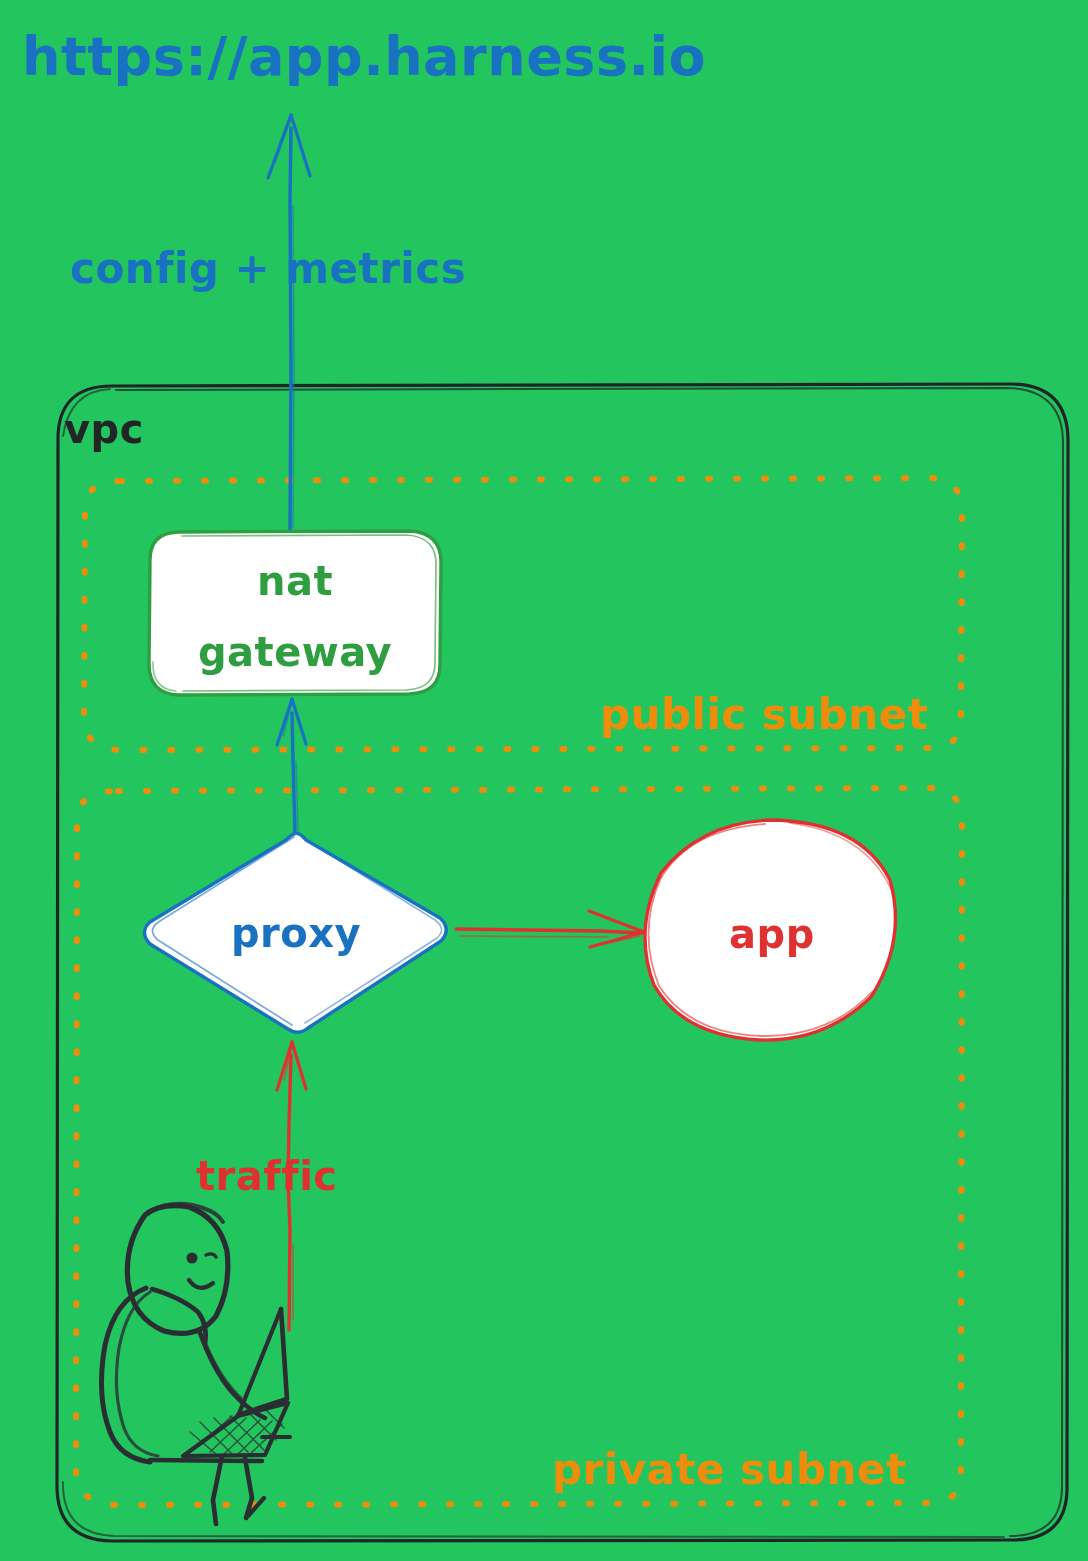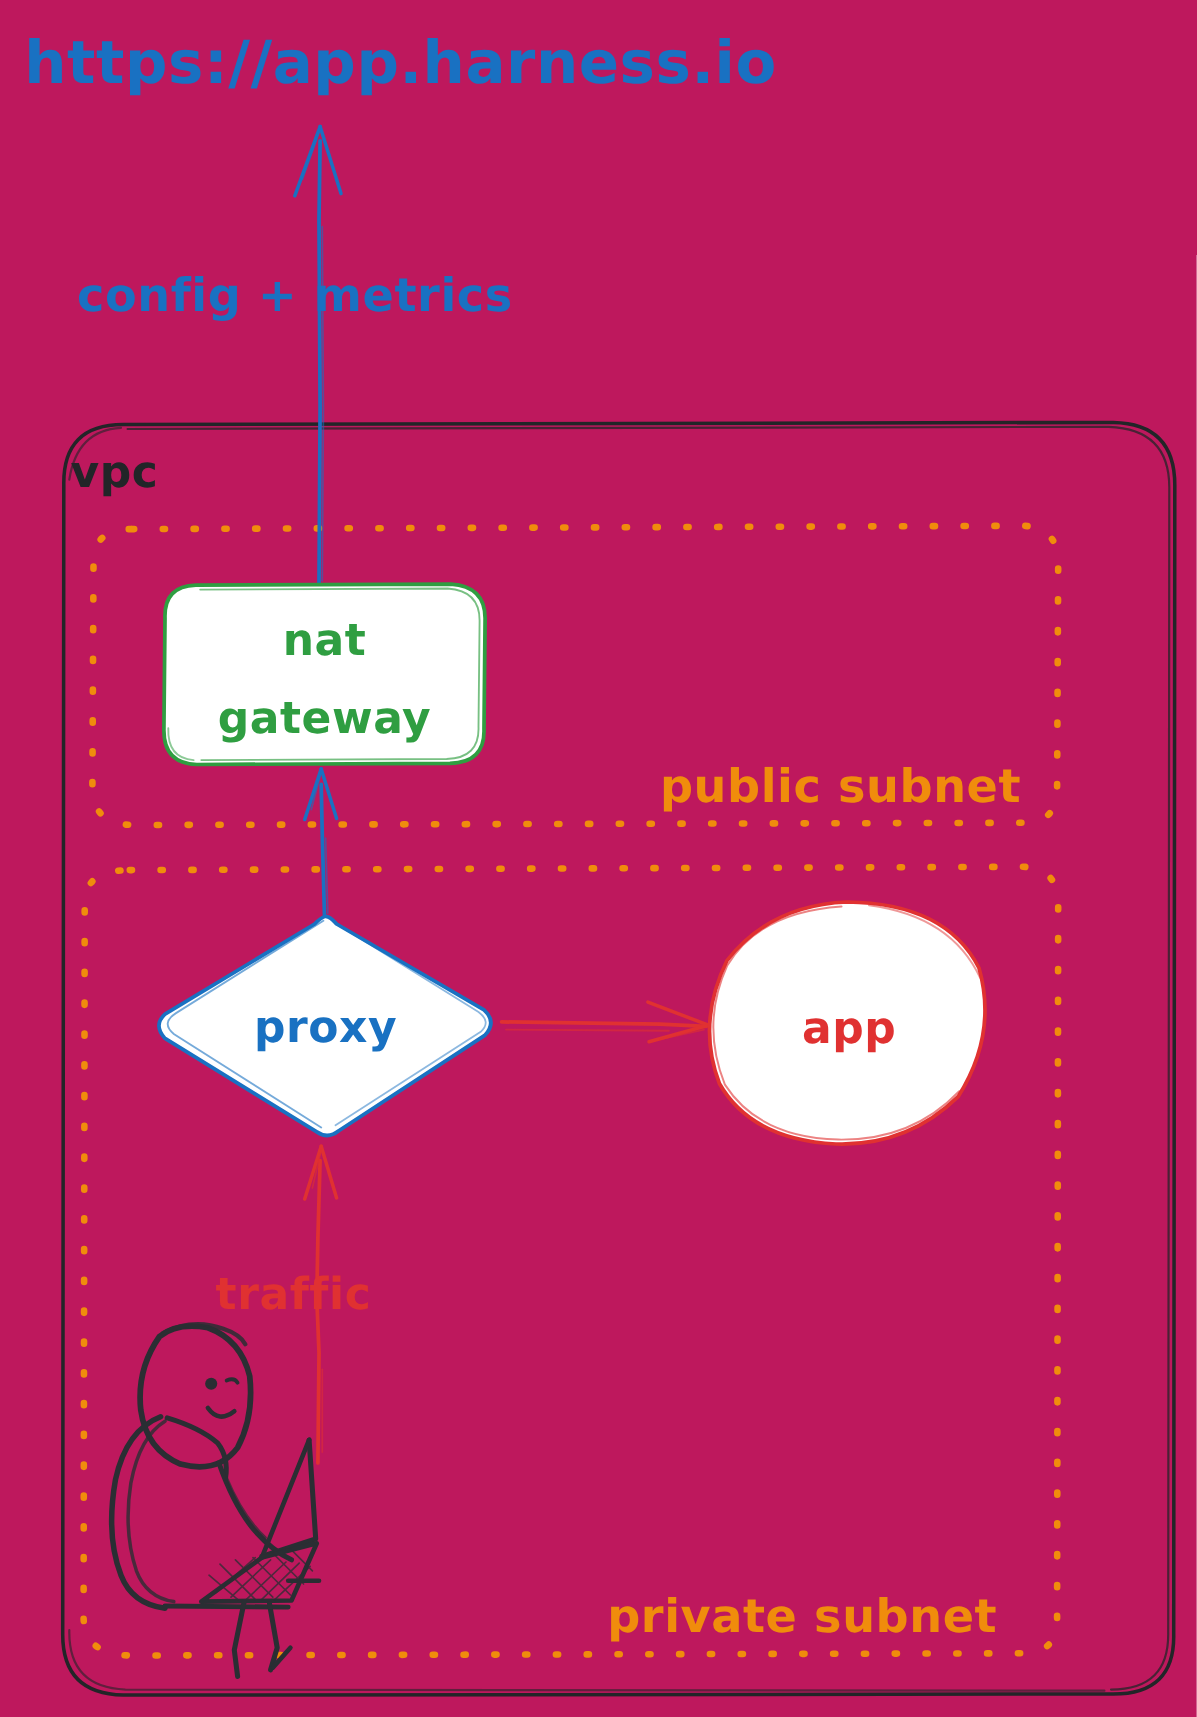--- a/index.html
+++ b/index.html
@@ -7,21 +7,21 @@
     padding: 0;
     background: #ffffff;
   }
   body {
     font-family: "DejaVu Sans", sans-serif;
   }
   #diagram-root {
     position: relative;
     width: 1088px;
     height: 1561px;
-    background: #be185d;
+    background: #22c55e;
     overflow: hidden;
   }
   svg.layer {
     position: absolute;
     top: 0;
     left: 0;
     width: 1088px;
     height: 1561px;
   }
   .hand-text {

